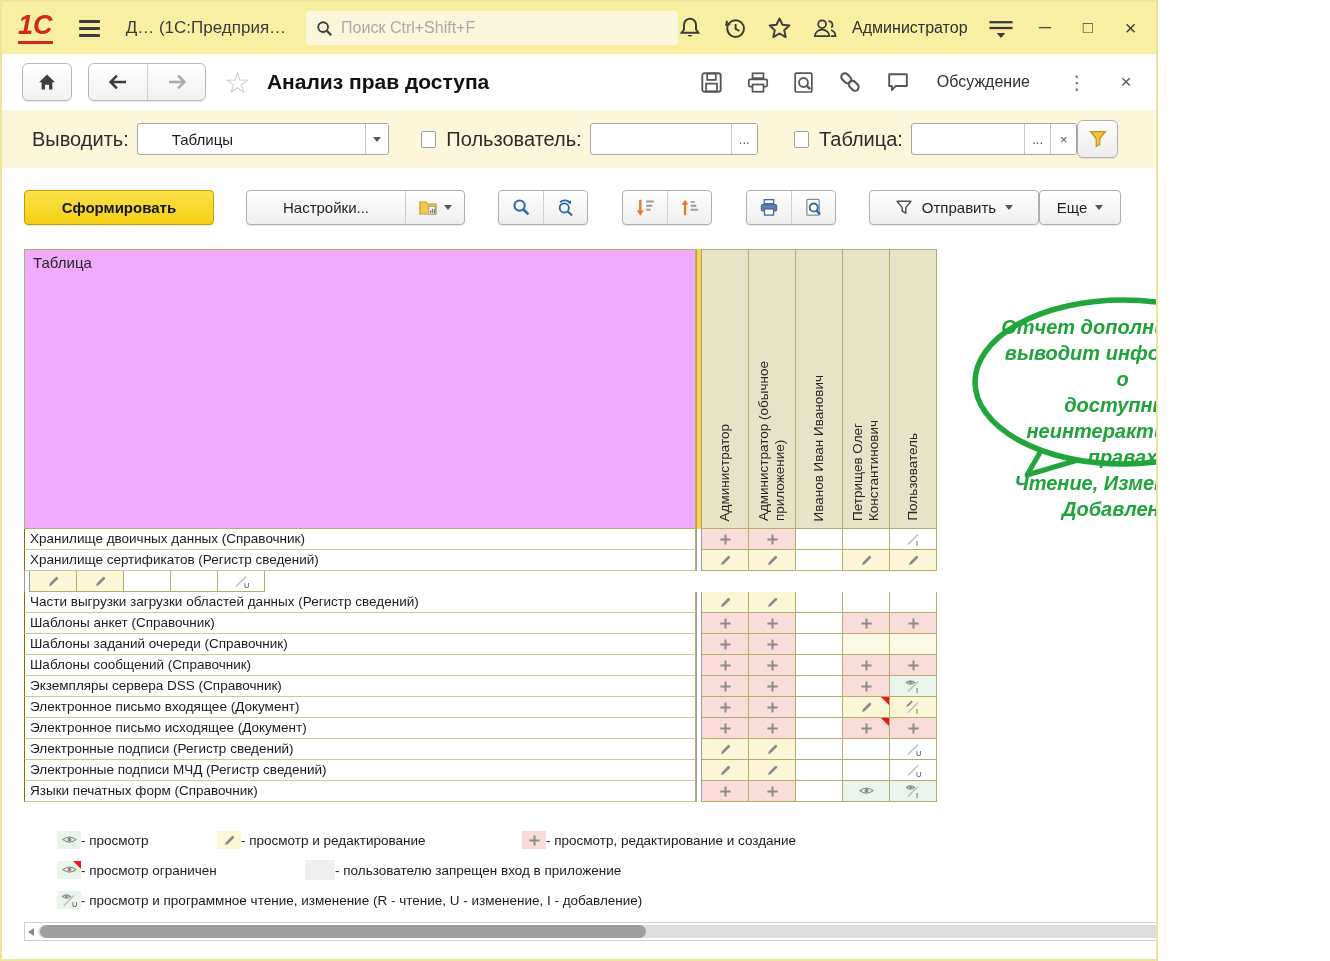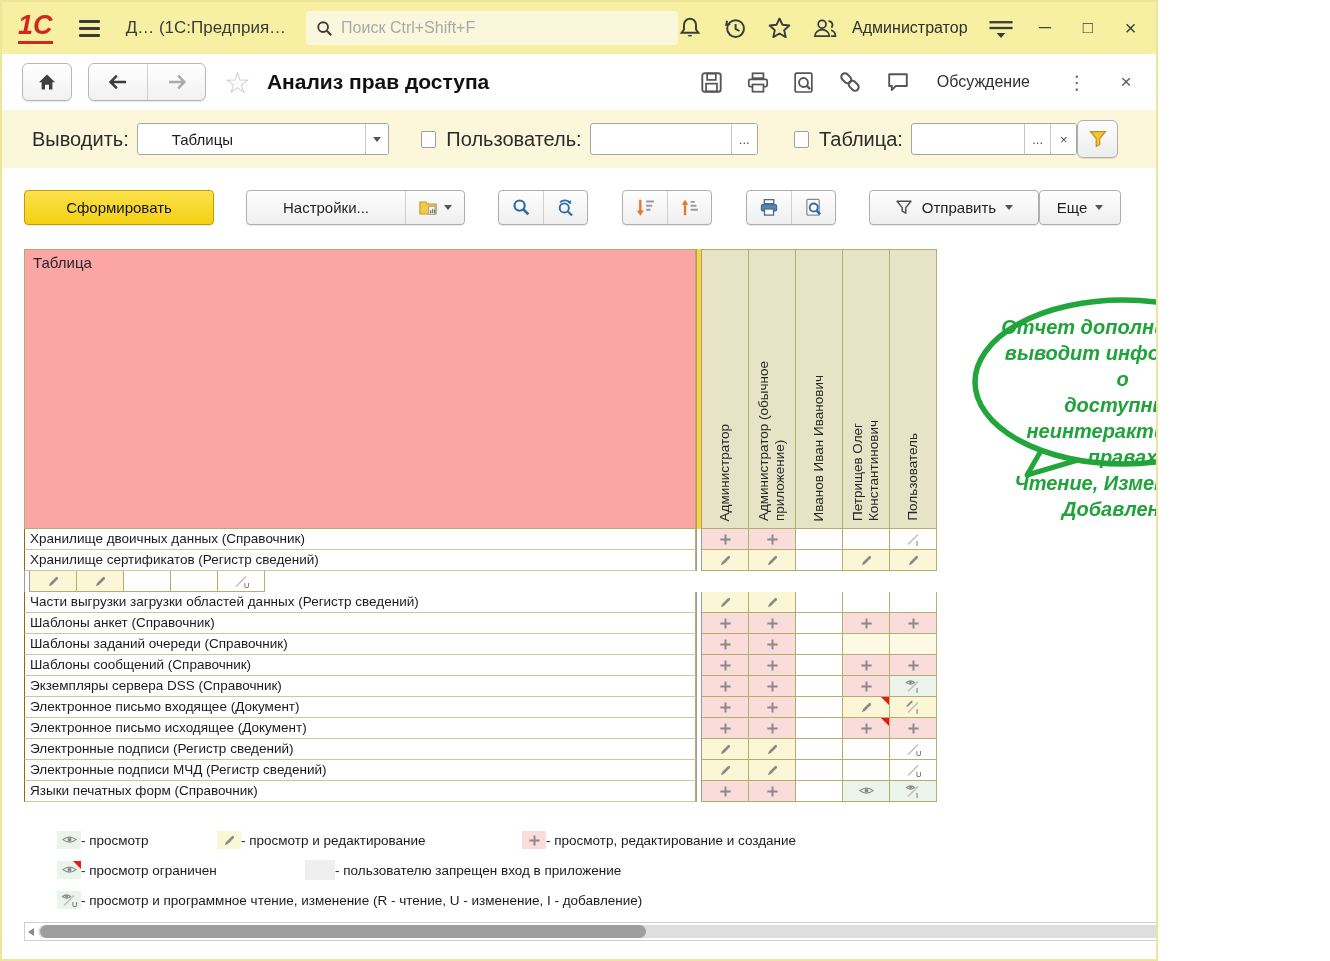--- a/index.html
+++ b/index.html
@@ -57,32 +57,32 @@
                display:flex; align-items:center; justify-content:center; cursor:pointer; }
 
   
   .commandbar { position:absolute; left:0; top:166px; right:0; height:78px; background:#fff;
                 display:flex; align-items:center; }
   .btn { height:35px; border:1px solid #AFAFAF; border-radius:4px;
          background:linear-gradient(#FEFEFE,#EFEFEF); box-shadow:0 1px 1px rgba(0,0,0,.09);
          display:flex; align-items:center; justify-content:center; padding:0 14px;
          font-size:15px; color:#1F1F1F; cursor:pointer; white-space:nowrap; }
   .btn.primary { background:linear-gradient(#FBE14B,#F4D013); border:1px solid #BFA000;
-                 font-weight:normal; color:#151515; padding:0 24px; }
+                 font-weight:bold; color:#151515; padding:0 24px; }
   .bgroup { display:flex; height:35px; border:1px solid #AFAFAF; border-radius:4px;
             background:linear-gradient(#FEFEFE,#EFEFEF); box-shadow:0 1px 1px rgba(0,0,0,.09); overflow:hidden; }
   .bgroup .gseg { display:flex; align-items:center; justify-content:center; padding:10px 12px;
                   font-size:15px; color:#1F1F1F; cursor:pointer; }
   .bgroup .gseg + .gseg { border-left:1px solid #CFCFCF; }
 
   
   .report { position:absolute; left:0; top:244px; right:0; bottom:0; background:#fff; }
   .grid { position:absolute; left:22px; top:3px; }
   .thead { display:flex; }
-  .corner { width:672px; height:280px; background:#fca5a5; border:1px solid #B3AE6E;
+  .corner { width:672px; height:280px; background:#f0abfc; border:1px solid #B3AE6E;
             font-size:15px; color:#262626; padding:4px 8px; }
   .stripe { width:6px; height:280px; background:#FFD42E; border-left:1px solid #9D9D9D;
             border-right:1px solid #9D9D9D; }
   .cols { display:flex; }
   .col-hdr { width:47px; height:280px; background:#E7E3C6; border-right:1px solid #B3AE6E;
              border-top:1px solid #B3AE6E; border-bottom:1px solid #B3AE6E;
              display:flex; align-items:flex-end; justify-content:center; padding-bottom:7px; cursor:default; }
   .col-hdr span { writing-mode:vertical-rl; transform:rotate(180deg); white-space:pre-line;
                   font-size:13.5px; line-height:1.18; color:#262626; }
   .trow { display:flex; height:21px; }

